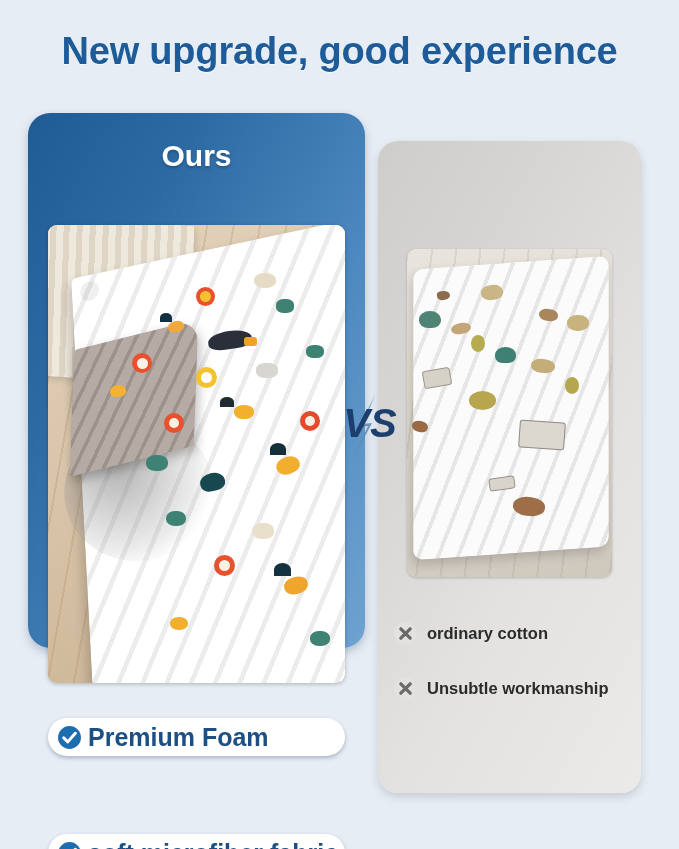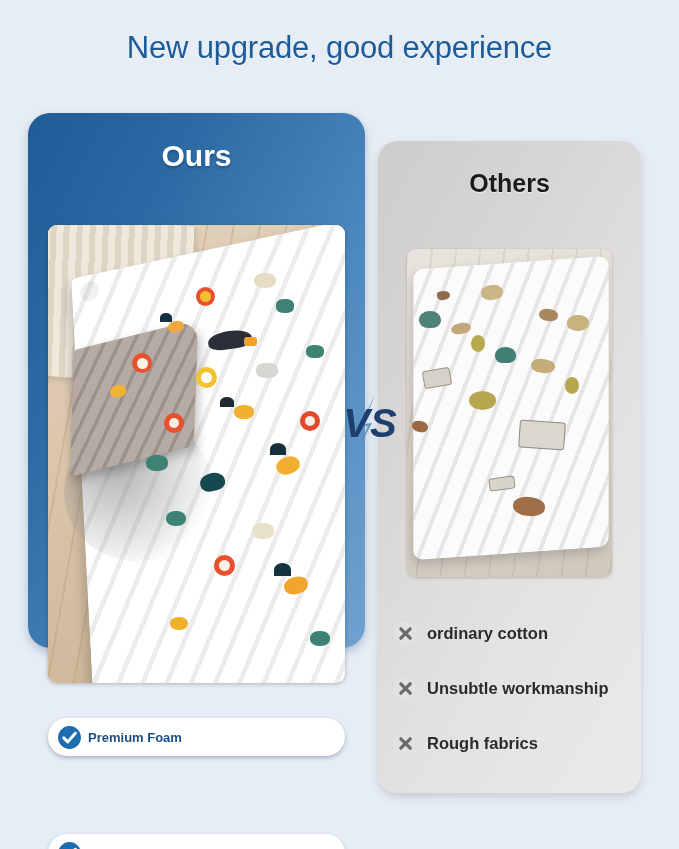--- a/index.html
+++ b/index.html
@@ -9,22 +9,22 @@
     font-family:"Liberation Sans", sans-serif;
     overflow:hidden;
     position:relative;
   }
 
   
   .headline{
     position:absolute;
     left:0;right:0;top:30px;
     text-align:center;
-    font-size:31px;
-    font-weight:normal;
+    font-size:38px;
+    font-weight:bold;
     color:#1d5b99;
     letter-spacing:-0.2px;
     text-shadow:0 1px 0 rgba(255,255,255,.6);
   }
 
   
   .panel{position:absolute;}
 
   .panel-ours{
     left:28px;top:113px;width:337px;height:535px;
@@ -159,21 +159,21 @@
     position:absolute;left:20px;
     height:38px;
     background:#ffffff;
     border-radius:19px;
     box-shadow:0 2px 4px rgba(20,50,85,.3);
     display:flex;align-items:center;
     padding:0 16px 0 9px;
     box-sizing:border-box;
   }
   .pill .label{
-    font-size:13px;font-weight:bold;color:#1c4f84;
+    font-size:25px;font-weight:bold;color:#1c4f84;
     white-space:nowrap;margin-left:6px;
   }
   .check-icon{width:25px;height:25px;flex:0 0 auto;}
 
   
   .con-row{
     position:absolute;left:15px;
     height:30px;display:flex;align-items:center;
   }
   .con-row .label{
@@ -182,21 +182,20 @@
   }
   .x-icon{width:25px;height:25px;flex:0 0 auto;}
 </style>
 </head>
 <body>
 
 <div class="headline">New upgrade, good experience</div>
 
 <div class="panel panel-others">
 
-  <div class="panel-title title-others">Others</div>
 
   <div class="photo photo-others">
     <div class="floor-grey"></div>
     <div class="mat-others"></div>
 
     <div class="motif" style="left:30px;top:42px;width:13px;height:9px;background:#8d6b4c;border-radius:40% 60% 50% 50%;transform:rotate(-8deg);"></div>
     <div class="motif" style="left:74px;top:36px;width:22px;height:15px;background:#c9b684;border-radius:45%;transform:rotate(-6deg);"></div>
     <div class="motif" style="left:12px;top:62px;width:22px;height:17px;background:#4f8375;border-radius:50% 50% 42% 42%;"></div>
     <div class="motif" style="left:44px;top:74px;width:20px;height:11px;background:#c3a679;border-radius:48%;transform:rotate(-10deg);"></div>
     <div class="motif" style="left:64px;top:86px;width:14px;height:17px;background:#b6ab4e;border-radius:50%;"></div>
@@ -226,29 +225,20 @@
   <div class="con-row" style="top:477px;">
     <span class="x-icon">
       <svg viewBox="0 0 24 24" width="25" height="25">
         <circle cx="12" cy="12" r="11" fill="#e4e2e0"></circle>
         <path d="M7.5 7.5 L16.5 16.5 M16.5 7.5 L7.5 16.5" stroke="#6a6a6a" stroke-width="3.1" stroke-linecap="round"></path>
       </svg>
     </span>
     <span class="label">ordinary cotton</span>
   </div>
 
-  <div class="con-row" style="top:587px;">
-    <span class="x-icon">
-      <svg viewBox="0 0 24 24" width="25" height="25">
-        <circle cx="12" cy="12" r="11" fill="#e4e2e0"></circle>
-        <path d="M7.5 7.5 L16.5 16.5 M16.5 7.5 L7.5 16.5" stroke="#6a6a6a" stroke-width="3.1" stroke-linecap="round"></path>
-      </svg>
-    </span>
-    <span class="label">Rough fabrics</span>
-  </div>
 </div>
 
 <div class="panel panel-ours">
 
   <div class="panel-title title-ours">Ours</div>
 
   <div class="photo photo-ours">
     <div class="floor"></div>
     <div class="curtain"></div>
     <div class="mat-ours"></div>

